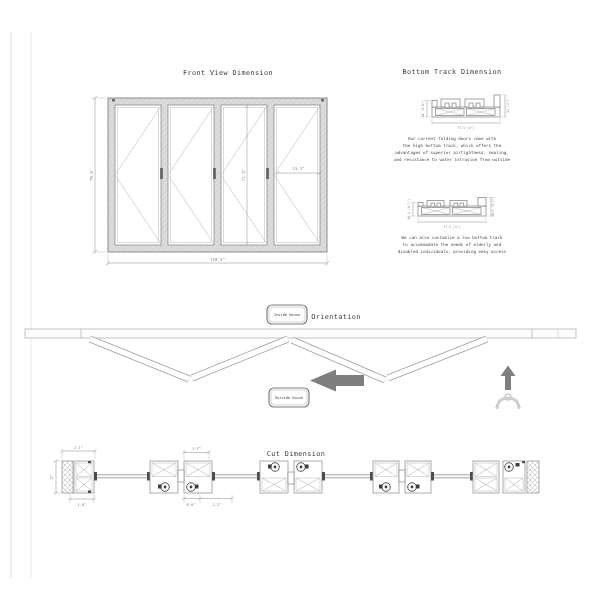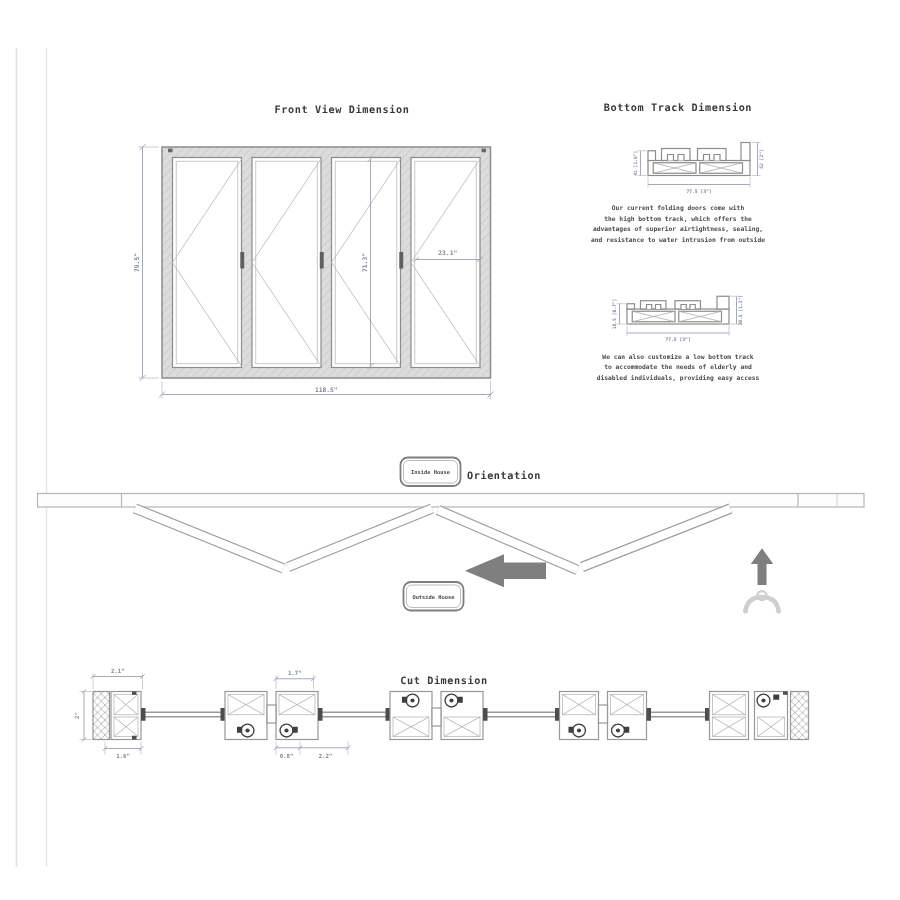--- a/index.html
+++ b/index.html
@@ -1,17 +1,17 @@
 <!DOCTYPE html>
 <html><head>
 <meta charset="utf-8">
 <style>
   html,body{margin:0;padding:0;background:#ffffff;}
   #sheet{position:relative;width:600px;height:600px;background:#ffffff;overflow:hidden;
-         font-family:"DejaVu Sans Mono",monospace;font-weight:bold;}
+         font-family:"DejaVu Sans Mono",monospace;}
   svg text{font-family:"DejaVu Sans Mono",monospace;}
   .title{fill:#3a3a3a;font-size:6.8px;letter-spacing:0.4px;}
   .dim{fill:#808698;font-size:4.2px;}
   .dimsm{fill:#808698;font-size:3.1px;}
   .dimcut{fill:#808698;font-size:3.8px;}
   .desc{fill:#4a4a4a;font-size:4.2px;}
   .badge-text{fill:#4a4a4a;font-size:3.6px;}
   .dimline{stroke:#9aa0b4;stroke-width:0.6;fill:none;}
   .extline{stroke:#b9bdcb;stroke-width:0.5;fill:none;}
   .prof{stroke:#8c8c8c;stroke-width:0.8;fill:#ffffff;}

